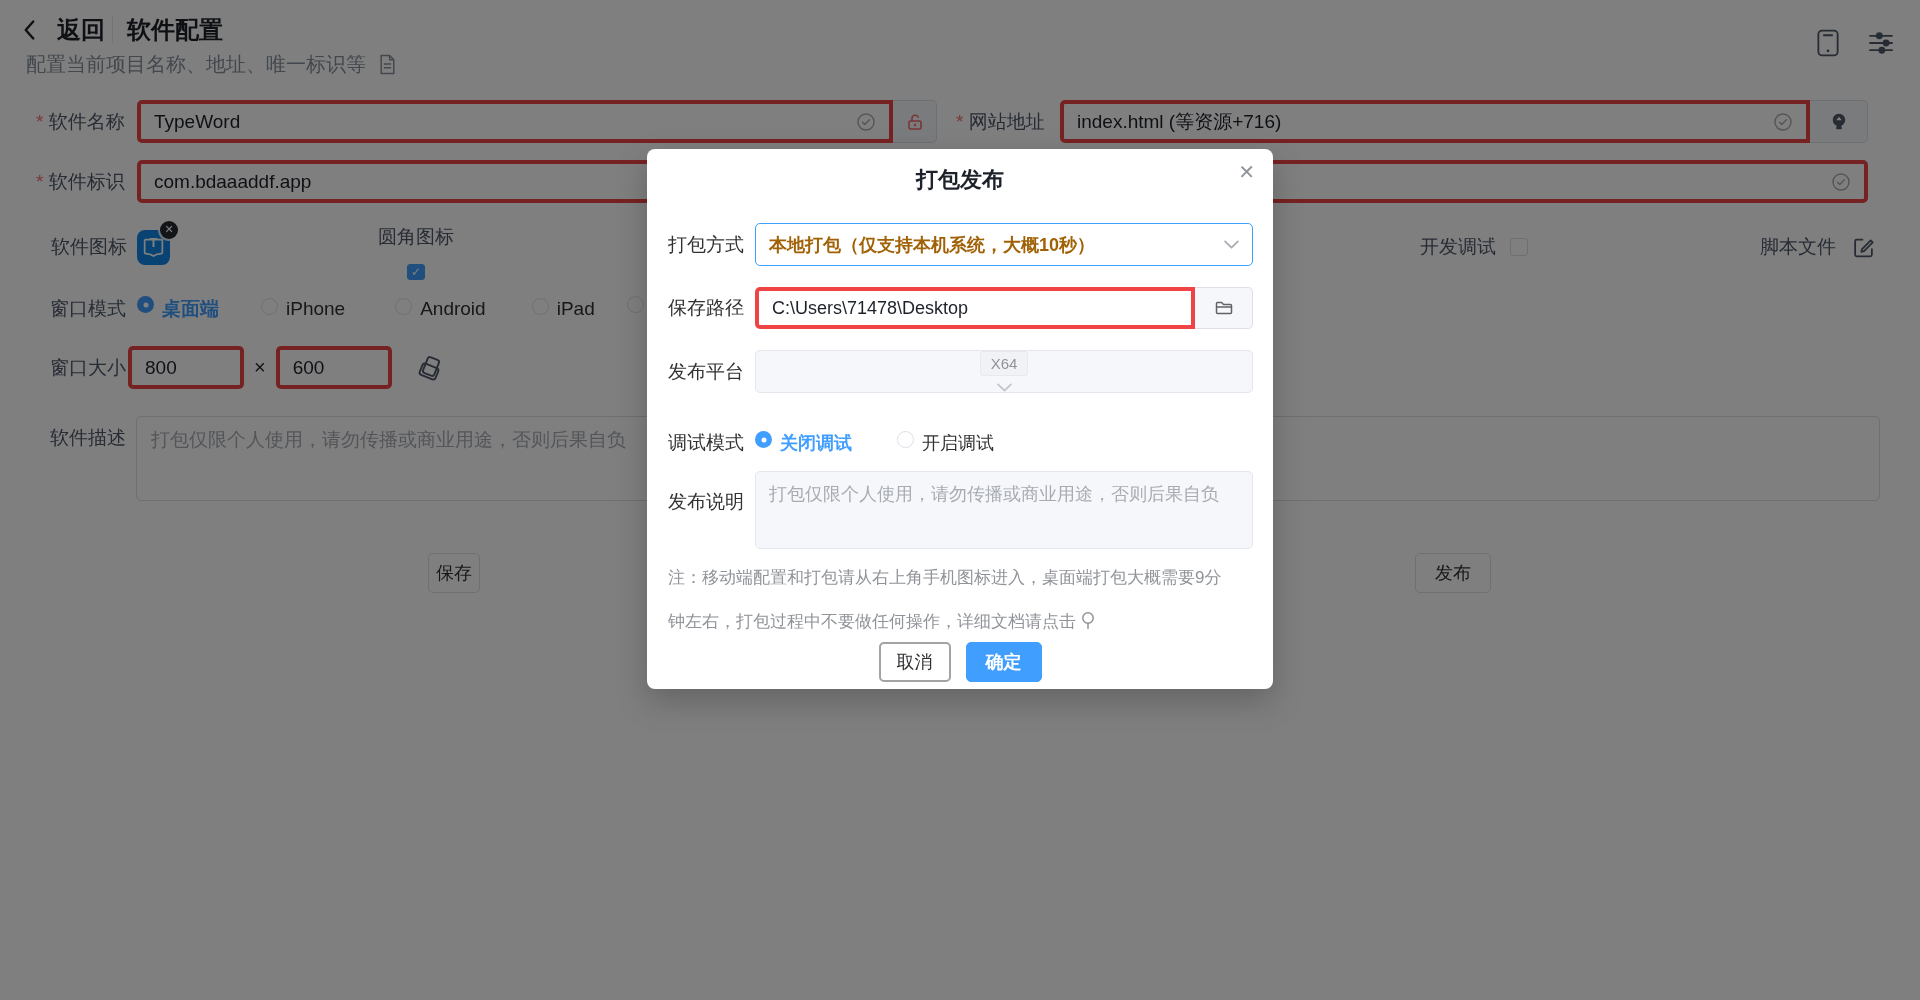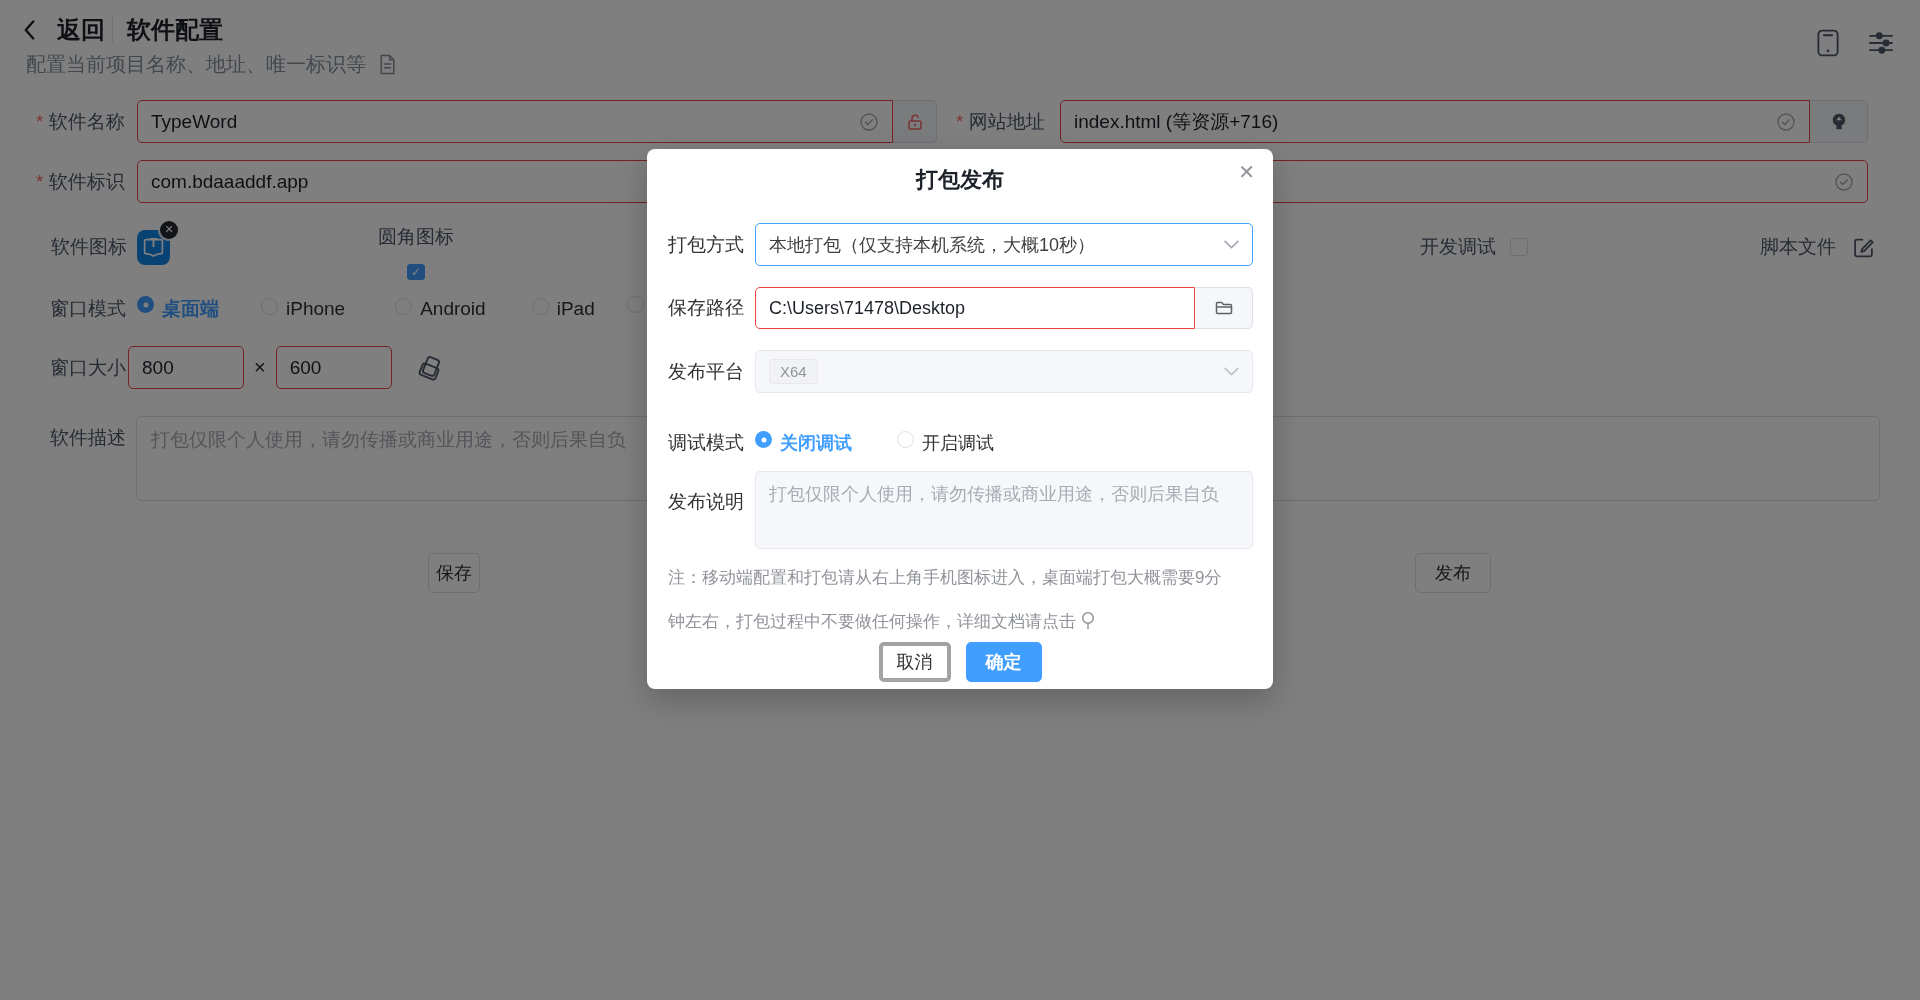--- a/index.html
+++ b/index.html
@@ -18,21 +18,21 @@
   .hdr-sub-row { position:absolute; left:26px; top:51px; display:flex; align-items:center; gap:12px; }
   .hdr-sub { font-size:20px; color:#86909c; }
   .ic-tablet { position:absolute; left:1817px; top:29px; }
   .ic-sliders { position:absolute; left:1868px; top:32px; }
   .icon-btn { cursor:pointer; display:inline-flex; }
 
   
   .row { position:absolute; display:flex; align-items:center; }
   .flabel { font-size:19px; color:#4e5969; flex:none; }
   .flabel.req::before { content:"* "; color:#f56c6c; }
-  .inp { height:43px; border:1px solid #ef4444; border-radius:5px; background:#fff;
+  .inp { height:43px; border:4px solid #ef4444; border-radius:5px; background:#fff;
          display:flex; align-items:center; padding:0 13px; gap:8px; }
   .bare { border:none; outline:none; background:transparent; flex:1; min-width:0;
           font-size:19px; color:#1d2129; font-family:inherit; }
   .grp { display:flex; }
   .grp .inp { border-radius:5px 0 0 5px; flex:1; }
   .append { border:1px solid #dcdfe6; border-left:none; border-radius:0 5px 5px 0;
             background:#f5f7fa; display:flex; align-items:center; justify-content:center; cursor:pointer; }
 
   .row1L { left:36px; top:100px; height:43px; width:901px; }
   .row1L .flabel { width:101px; }
@@ -102,43 +102,43 @@
              font-size:22px; font-weight:700; color:#1d2129; }
   .m-close { position:absolute; right:18px; top:8px; font-size:26px; color:#909399; cursor:pointer;
              line-height:1; font-weight:300; }
   .m-close::after { content:"✕"; font-size:20px; }
   .mrow { position:absolute; left:21px; display:flex; align-items:center; }
   .mlabel { width:87px; font-size:19px; color:#303133; flex:none; }
   .mctl { width:498px; }
 
   .msel { height:43px; border:1px solid #409eff; border-radius:5px; background:#fff;
           display:flex; align-items:center; padding:0 13px; cursor:pointer; }
-  .msel-txt { flex:1; font-size:18px; color:#404040; }
+  .msel-txt { flex:1; font-size:18px; color:#a16207;font-weight:bold; }
   .mrow1 { top:74px; height:43px; }
   .mrow2 { top:138px; height:42px; }
   .mrow2 .grp { width:498px; }
   .mrow2 .inp { height:42px; }
   .mrow2 .append { width:58px; }
   .mrow3 { top:201px; height:43px; }
-  .msel.dis { border-color:#e4e7ed; background:#f5f7fa; cursor:not-allowed; }
+  .msel.dis { border-color:#e4e7ed; background:#f5f7fa; cursor:not-allowed;flex-direction:column; }
   .tag { background:#f0f2f5; border:1px solid #e9e9eb; border-radius:3px; color:#909399;
          font-size:15px; padding:3px 10px; }
   .mrow4 { top:274px; height:40px; }
   .mrow4 .radio { margin-right:45px; }
   .m-note-lbl { position:absolute; left:21px; top:340px; font-size:19px; color:#303133; }
   .m-txta { position:absolute; left:108px; top:322px; width:498px; height:78px;
             background:#f5f7fa; border:1px solid #e4e7ed; border-radius:5px; padding:10px 13px;
             font-family:inherit; font-size:18px; color:#1d2129; resize:none; outline:none; }
   .m-txta::placeholder { color:#a8abb2; }
   .footnote { position:absolute; left:21px; top:407px; width:566px; font-size:17px;
               line-height:44px; color:#909399; }
   .link-ic { display:inline-flex; vertical-align:-3px; margin-left:4px; cursor:pointer; }
   .m-btns { position:absolute; top:493px; left:0; right:0; display:flex; justify-content:center; gap:15px; }
   .mbtn { height:40px; border-radius:5px; font-size:18px; font-family:inherit; cursor:pointer; }
-  .mbtn-cancel { width:72px; background:#fff; border:4px solid #a3a3a3; color:#303133; }
+  .mbtn-cancel { width:72px; background:#fff; border:2px solid #a3a3a3; color:#303133; }
   .mbtn-ok { width:76px; background:#409eff; border:1px solid #409eff; color:#fff; font-weight:600; }
 </style>
 </head>
 <body>
 
 <div class="page">
 
   <button class="back">
     <span style="display:inline-flex">
       <svg width="15" height="24" viewBox="0 0 16 24" fill="none" stroke="#1d2129" stroke-width="2.6" stroke-linecap="round" stroke-linejoin="round">

